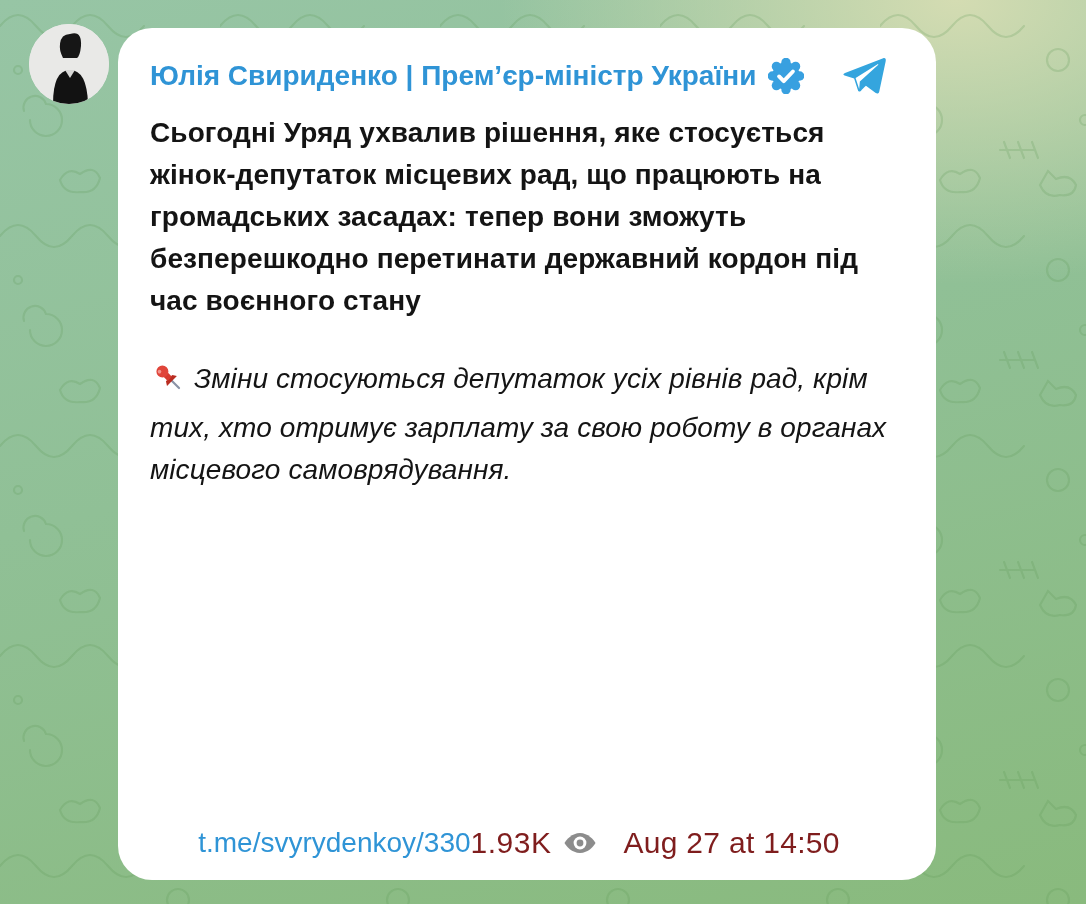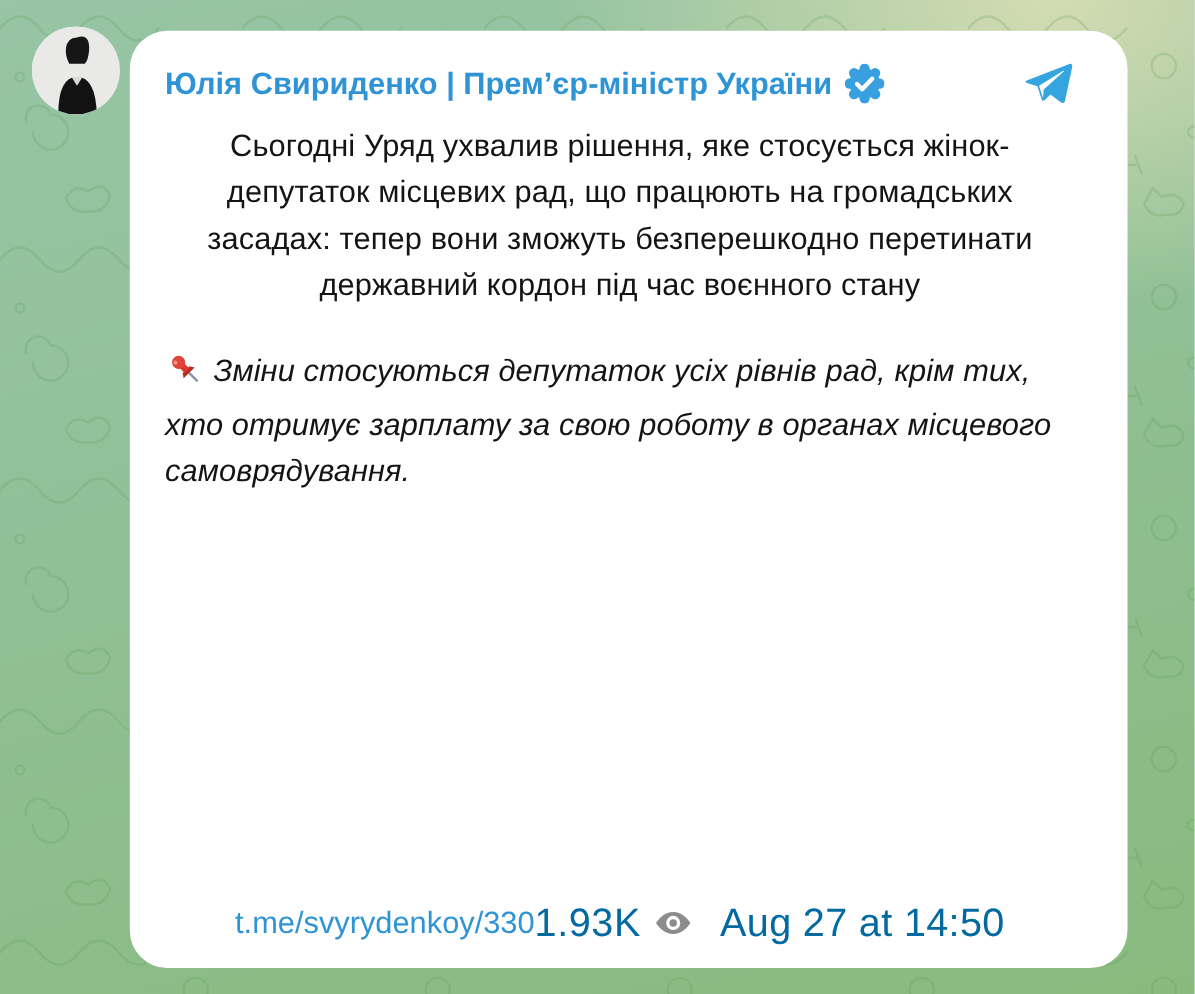--- a/index.html
+++ b/index.html
@@ -5,49 +5,49 @@
   html,body{margin:0;padding:0;}
   body{
     width:1086px;height:904px;position:relative;overflow:hidden;
     font-family:"Liberation Sans", sans-serif;
     background:
       radial-gradient(ellipse 60% 45% at 88% 0%, #d4dcb2 0%, rgba(212,220,178,0) 70%),
       linear-gradient(165deg, #97c5a5 0%, #90c096 45%, #89ba7d 100%);
   }
   .doodle-layer{position:absolute;inset:0;z-index:0;}
   .card{
-    position:absolute;left:118px;top:28px;width:907px;height:852px;
+    position:absolute;left:118px;top:28px;width:818px;height:852px;
     background:#ffffff;border-radius:34px;box-sizing:border-box;
     padding:20px 48px 20px 32px;display:flex;flex-direction:column;z-index:1;
   }
   .avatar{
     position:absolute;left:29px;top:24px;width:80px;height:80px;border-radius:50%;
     background:#ebebeb;overflow:hidden;z-index:2;
   }
   .header-row{display:flex;align-items:center;margin:4px 0 12px 0;}
   .channel-name{
     color:#2f94d6;font-size:28px;font-weight:700;line-height:1.2;
     white-space:nowrap;
   }
   .badge{margin-left:12px;flex:0 0 auto;display:flex;align-items:center;}
   .plane{margin-left:auto;flex:0 0 auto;display:flex;align-items:center;}
   .body-text{flex:1 1 auto;}
   .body-text p{
     margin:0 0 36px 0;color:#141414;font-size:28px;line-height:42px;
     letter-spacing:0.1px;
   }
-  .body-text p.bold{font-weight:400;text-align:center;}
+  .body-text p.bold{font-weight:700;}
   .body-text p.italic{font-style:italic;margin-bottom:4px;}
   .pin-icon{display:inline-block;vertical-align:-7px;margin-right:10px;}
   .footer-row{
     display:flex;align-items:center;justify-content:center;
     margin-top:18px;flex:0 0 auto;
   }
   .post-link{color:#2f94d6;font-size:28px;text-decoration:none;}
-  .meta{display:flex;align-items:center;color:#0369a1;font-size:36px;gap:12px;}
+  .meta{display:flex;align-items:center;color:#7f1d1d;font-size:30px;gap:12px;}
   .meta .views{letter-spacing:0.5px;}
   .meta .eye{display:flex;align-items:center;}
   .meta .timestamp{margin-left:14px;letter-spacing:0.3px;}
 </style>
 </head>
 <body>
 
 <svg class="doodle-layer" width="1086" height="904" xmlns="http://www.w3.org/2000/svg">
   <defs>
     <pattern id="doodles" width="220" height="210" patternUnits="userSpaceOnUse">

